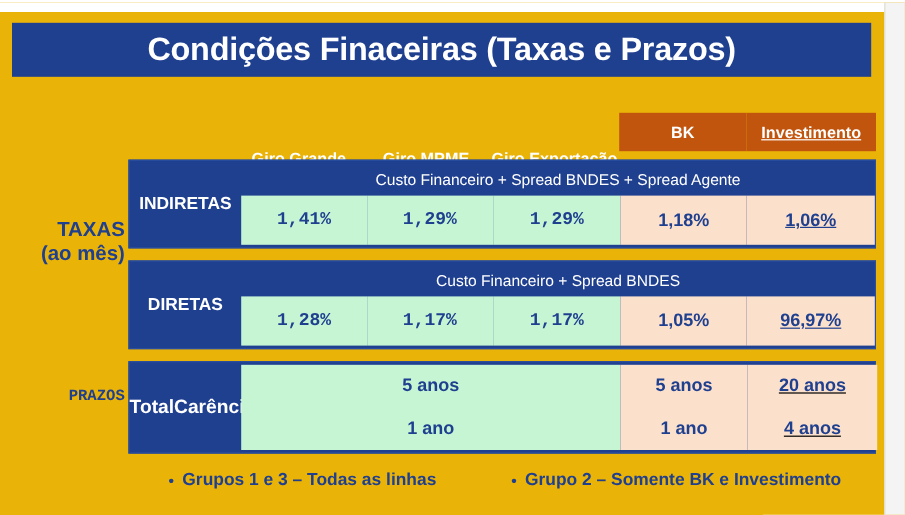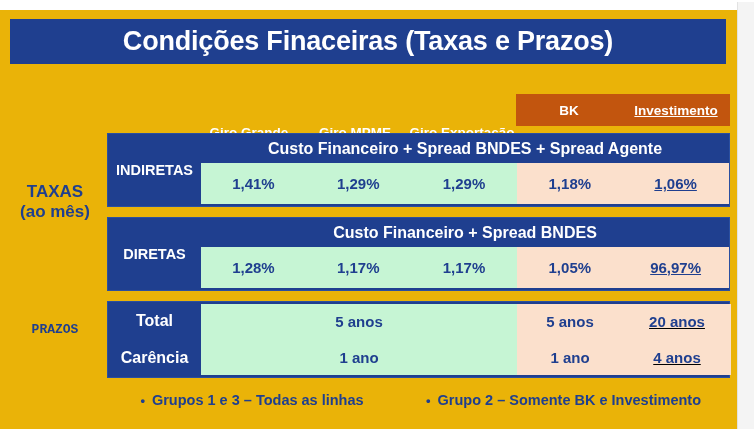--- a/index.html
+++ b/index.html
@@ -113,22 +113,22 @@
   .band-caption {
     position: absolute;
     left: 93px;
     top: 2px;
     width: 528px;
     height: 26px;
     display: flex;
     align-items: center;
     justify-content: center;
     color: #ffffff;
-    font-size: 16px;
-    font-weight: bold;
+    font-size: 13px;
+    font-weight: normal;
     white-space: nowrap;
   }
 
   
   .value-strip {
     position: absolute;
     left: 93px;
     top: 29px;
     width: 528px;
     height: 41px;
@@ -136,32 +136,32 @@
   }
   .vcell {
     display: flex;
     align-items: center;
     justify-content: center;
     font-size: 15px;
     font-weight: bold;
     color: #1F3F8F;
     white-space: nowrap;
   }
-  .vcell.tint-green  { background: #C6F5D4; }
+  .vcell.tint-green  { background: #C6F5D4; font-family: Liberation Mono, monospace; }
   .vcell.tint-orange { background: #FBE0CC; }
 
   
   .prazos-labels {
     position: absolute;
     left: 0;
     top: 0;
     width: 93px;
     height: 75px;
     display: flex;
-    flex-direction: column;
+    flex-direction: row;
   }
   .prazo-label {
     flex: 1;
     display: flex;
     align-items: center;
     justify-content: center;
     color: #ffffff;
     font-size: 16px;
     font-weight: bold;
     white-space: nowrap;
@@ -190,21 +190,21 @@
     color: #1F3F8F;
     white-space: nowrap;
   }
   .w-merged-green { width: 316px; }
 
   
   .side-caption {
     position: absolute;
     color: #1F3F8F;
     font-weight: bold;
-    text-align: center;
+    text-align: right;
     line-height: 1.2;
     white-space: nowrap;
   }
   .side-taxas {
     left: 6px;
     top: 180px;
     width: 98px;
     font-size: 17px;
   }
   .side-taxas .sub { font-weight: bold; font-size: 17px; }

